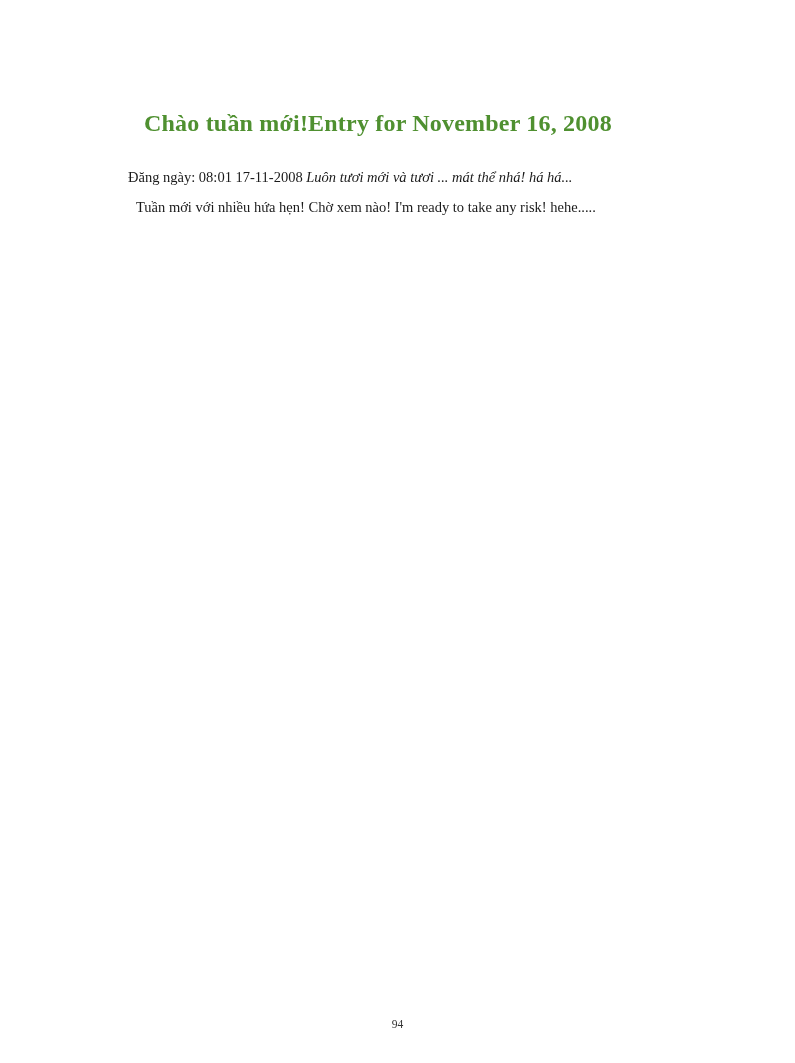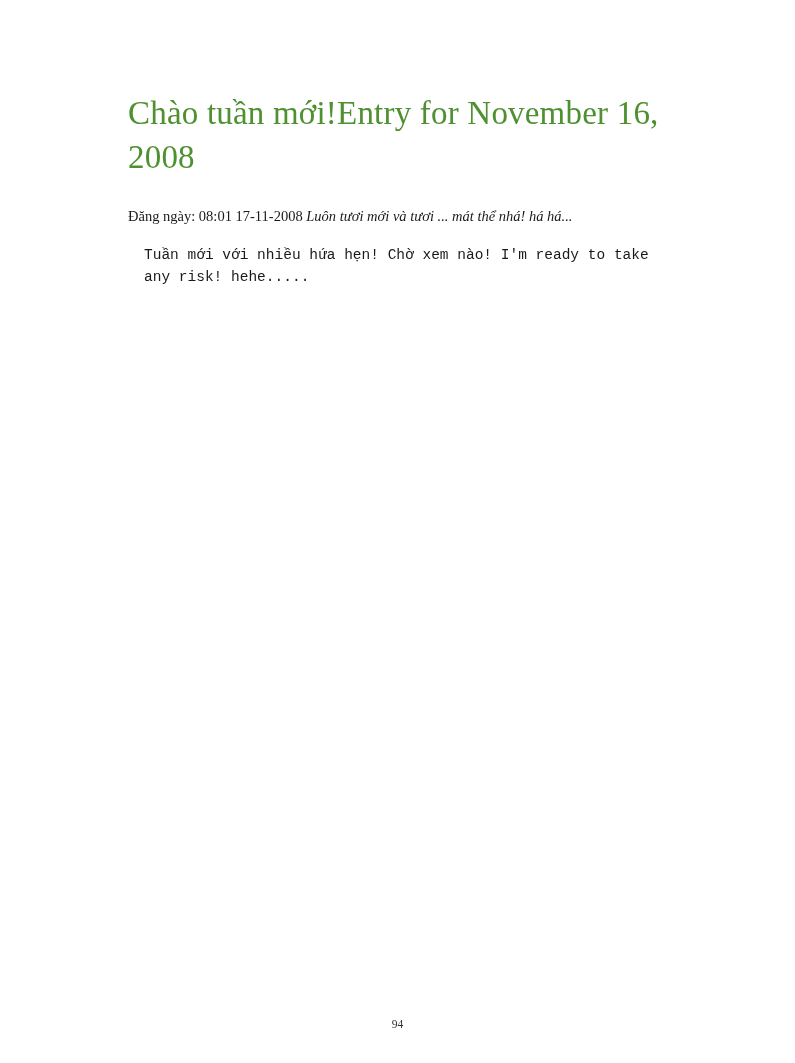--- a/index.html
+++ b/index.html
@@ -24,26 +24,26 @@
 
   .content {
     position: absolute;
     left: 128px;
     top: 92px;
     width: 540px;
   }
 
   .entry-title {
     font-family: "Liberation Serif", serif;
-    font-weight: normal;
-    font-size: 33px;
+    font-weight: bold;
+    font-size: 24px;
     line-height: 1.32;
     color: #4f9030;
     letter-spacing: 0.2px;
-    margin: 0;
+    margin: 16px;
   }
 
   .entry-body {
     margin-top: 26px;
     font-size: 14.5px;
     line-height: 1.55;
     color: #1a1a1a;
   }
 
   .meta-line {
@@ -53,22 +53,21 @@
   .meta-label {
     font-style: normal;
   }
 
   .meta-emph {
     font-style: italic;
     text-align: right;
   }
 
   .body-line {
-    margin: 16px;
-    font-family: Liberation Mono, monospace;
+    margin: 8px;
   }
 
   .page-number {
     position: absolute;
     left: 0;
     right: 0;
     top: 1018px;
     text-align: center;
     font-family: "Liberation Serif", serif;
     font-size: 11.5px;

